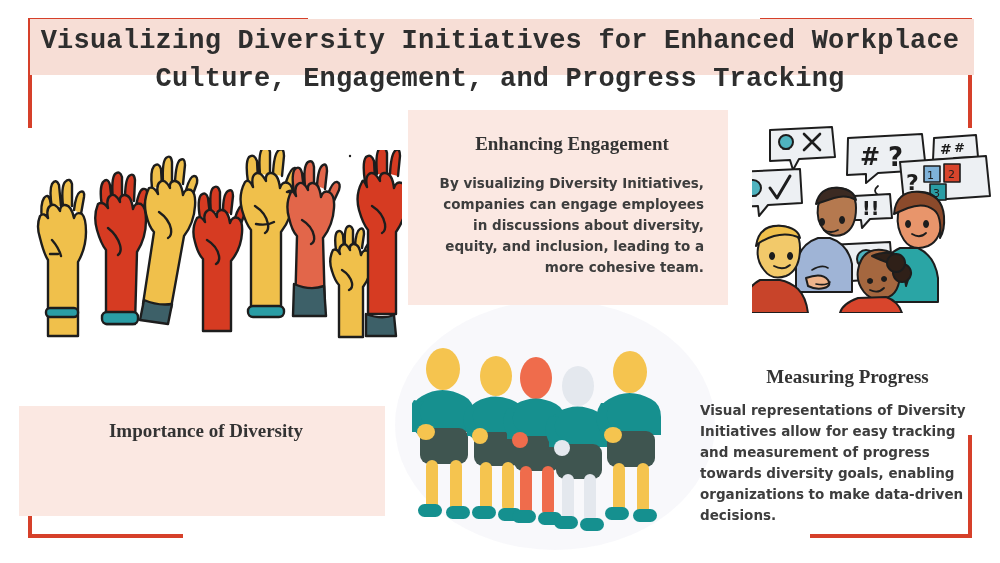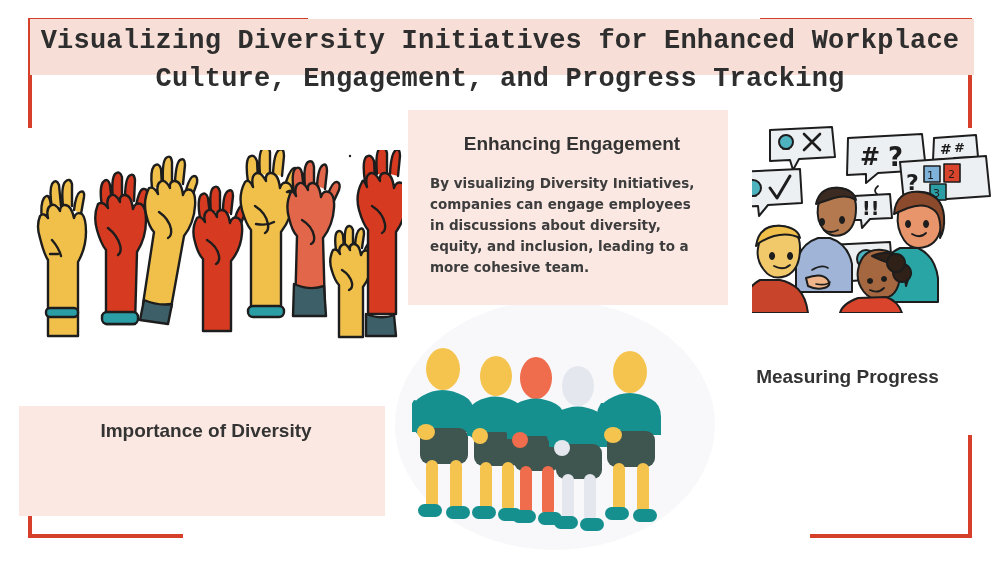--- a/index.html
+++ b/index.html
@@ -57,38 +57,38 @@
     color: #2e2e2e;
     letter-spacing: 0.2px;
   }
 
   
   .card {
     position: absolute;
     background: #fbe8e2;
   }
   .card-title {
-    font-family: Liberation Sans, sans-serif;
+    font-family: Liberation Serif, serif;
     font-size: 19px;
     font-weight: 700;
     color: #333333;
     text-align: center;
     padding-left: 8px;
   }
   .card-body {
     font-family: "DejaVu Sans", sans-serif;
     font-size: 13.5px;
     font-weight: 600;
     line-height: 21px;
     color: #3d3d3d;
   }
 
   #card-engagement { left: 408px; top: 110px; width: 320px; height: 195px; }
   #card-engagement .card-title { margin: 23px 0 0 0; }
-  #card-engagement .card-body  { margin: 18px 24px 0 22px; }
+  #card-engagement .card-body  { margin: 18px 24px 0 22px; text-align: right; }
 
   #card-importance { left: 19px; top: 406px; width: 366px; height: 110px; }
   #card-importance .card-title { margin: 14px 0 0 0; }
   #card-importance .card-body  { margin: 12px 22px 0 16px; }
 
   #block-measuring { position: absolute; left: 700px; top: 350px; width: 275px; }
   #block-measuring .card-title { text-align: center; margin: 16px 0 0 12px; }
   #block-measuring .card-body  { margin: 12px 0 0 0; }
 
   
@@ -365,15 +365,16 @@
     <div class="card-title">Enhancing Engagement</div>
     <div class="card-body">By visualizing Diversity Initiatives, companies can engage employees in discussions about diversity, equity, and inclusion, leading to a more cohesive team.</div>
   </div>
 
   <div class="card" id="card-importance">
     <div class="card-title">Importance of Diversity</div>
   </div>
 
   <div id="block-measuring">
     <div class="card-title">Measuring Progress</div>
+    <div class="card-body">Visual representations of Diversity Initiatives allow for easy tracking and measurement of progress towards diversity goals, enabling organizations to make data-driven decisions.</div>
   </div>
 
 </div>
 
 </body></html>

